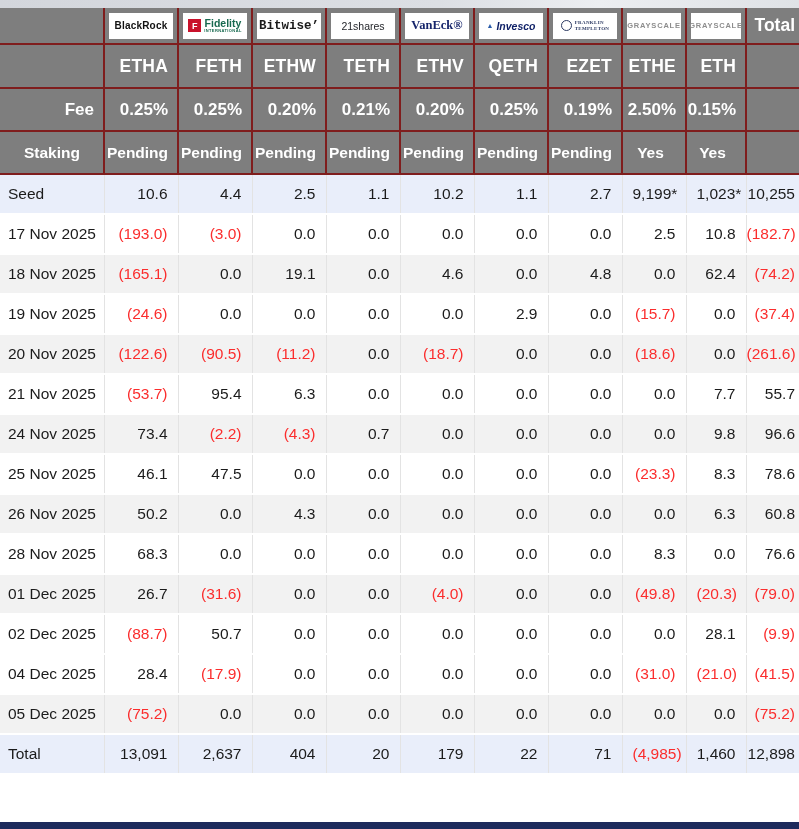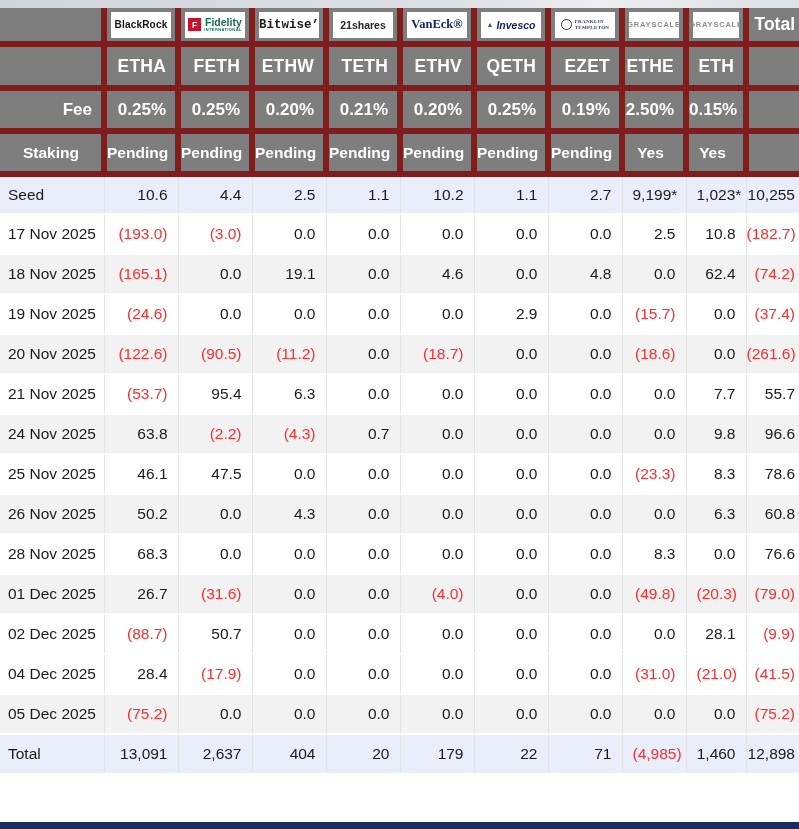--- a/index.html
+++ b/index.html
@@ -25,21 +25,21 @@
     width: 799px;
     border-collapse: collapse;
     table-layout: fixed;
     flex: 0 0 auto;
   }
   
   thead th {
     background: #7e7e7e;
     color: #ffffff;
     font-weight: bold;
-    border: 6px solid #7f1d1d;
+    border: 2px solid #7f1d1d;
     vertical-align: middle;
     overflow: hidden;
     white-space: nowrap;
   }
   thead tr.logo-row th { height: 36px; border-top: none; }
   thead tr.ticker-row th { height: 44px; font-size: 17.5px; text-align: right; padding-right: 9px; letter-spacing: .2px;}
   thead tr.fee-row th { height: 43px; font-size: 17px; text-align: right; padding-right: 9px; }
   thead tr.staking-row th { height: 43px; font-size: 15.5px; text-align: center; padding-right: 7px; }
   thead th.head-label { text-align: left; padding-left: 8px; font-size: 16.5px; margin-top: 32px; }
   thead th.total-head { font-size: 17.5px; text-align: right; padding-right: 4px; }
@@ -52,29 +52,29 @@
     display: flex;
     align-items: center;
     justify-content: center;
     margin: 0 auto;
     width: calc(100% - 8px);
     max-width: 68px;
     gap: 3px;
   }
   .logo-blackrock .logo-text { color: #111; font-size: 10px; font-weight: 800; letter-spacing: .2px; }
   .logo-bitwise  .logo-text { color: #1a1a1a; font-family: Liberation Mono, monospace; font-size: 12.5px; font-weight: 600; }
-  .logo-shares21 .logo-text { color: #24262b; font-size: 10.5px; font-weight: 700; }
+  .logo-shares21 .logo-text { color: #24262b; font-size: 10.5px; font-weight: 400; }
   .logo-vaneck   .logo-text { color: #15246b; font-family: "Liberation Serif", serif; font-size: 12.5px; font-weight: 800; }
   .logo-grayscale .logo-text { color: #8d8d8d; font-size: 7.5px; font-weight: 600; letter-spacing: .8px; }
   .fid-sq {
     width: 13px; height: 13px; background: #c9112b; color: #fff;
     font-size: 9px; font-weight: 800; display: inline-flex;
     align-items: center; justify-content: center; flex: 0 0 auto;
   }
-  .fid-stack { display: inline-flex; flex-direction: column; align-items: flex-end; line-height: 1; }
+  .fid-stack { display: inline-flex; flex-direction: column; align-items: center; line-height: 1; }
   .fid-word { color: #17694f; font-size: 10.5px; font-weight: 700; }
   .fid-sub  { color: #17694f; font-size: 4px; letter-spacing: .4px; margin-top: 1px; }
   .inv-mark { color: #2a5caa; font-size: 7px; line-height: 1; }
   .inv-word { color: #0d1f66; font-size: 10.5px; font-weight: 800; font-style: italic; }
   .ft-circle {
     width: 11px; height: 11px; border-radius: 50%;
     border: 1.5px solid #2c3a63; flex: 0 0 auto;
   }
   .ft-stack { display: inline-flex; flex-direction: column; line-height: 1.15; align-items: flex-start; }
   .ft-line { color: #2c3a63; font-size: 5px; letter-spacing: .3px; font-family: "Liberation Serif", serif; font-weight: 700; }
@@ -297,21 +297,21 @@
           <td>0.0</td>
           <td>0.0</td>
           <td>0.0</td>
           <td>0.0</td>
           <td>0.0</td>
           <td>7.7</td>
           <td>55.7</td>
         </tr>
         <tr class="row-alt">
           <td class="row-label">24 Nov 2025</td>
-          <td>63.8</td>
+          <td>73.4</td>
           <td class="neg">(2.2)</td>
           <td class="neg">(4.3)</td>
           <td>0.7</td>
           <td>0.0</td>
           <td>0.0</td>
           <td>0.0</td>
           <td>0.0</td>
           <td>9.8</td>
           <td>96.6</td>
         </tr>

